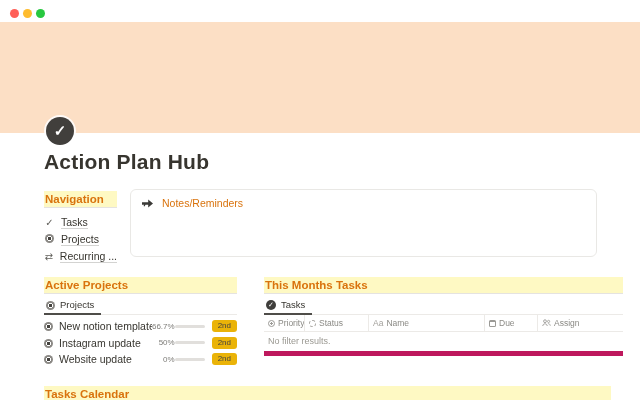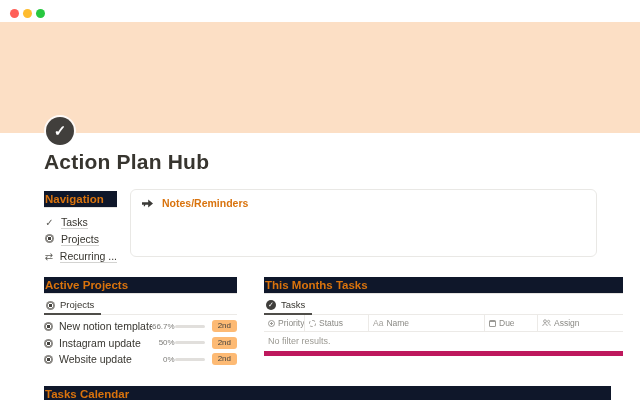--- a/index.html
+++ b/index.html
@@ -15,58 +15,58 @@
 
   
   .cover{position:absolute;top:22px;left:0;width:640px;height:111px;background:#fcdfc5;}
   .page-icon{position:absolute;left:46px;top:117px;width:28px;height:28px;border-radius:50%;
     background:#413f3c;box-shadow:0 0 0 2px rgba(255,255,255,.85);
     display:flex;align-items:center;justify-content:center;}
   .page-icon .chk{color:#fff;font-size:15px;font-weight:700;line-height:1;margin-top:-1px;}
   .page-title{position:absolute;left:44px;top:150px;margin:0;font-size:21px;font-weight:700;color:#37352f;letter-spacing:.2px;}
 
   
-  .section-heading{font-size:11.5px;font-weight:700;color:#d9730d;background:#0f172a;
+  .section-heading{font-size:11.5px;font-weight:700;color:#d9730d;background:#fef9c3;
     padding:2px 3px 2px 1px;border-bottom:1px solid #e5e3e0;box-sizing:border-box;white-space:nowrap;}
 
   
   .nav{position:absolute;left:44px;top:191px;width:73px;}
   .nav-items{margin-top:6px;}
   .nav-item{display:flex;align-items:center;gap:6px;height:17px;cursor:pointer;}
   .nav-item .nicon{color:#5f5e59;font-size:10px;width:11px;text-align:center;line-height:1;}
   .nav-item .nlabel{font-size:10.5px;color:#37352f;border-bottom:1px solid rgba(55,53,47,.22);white-space:nowrap;}
   .disc{display:inline-block;width:9px;height:9px;border-radius:50%;
     background:radial-gradient(circle,#44423e 0 1.5px,#ffffff 1.7px 2.6px,#8a8884 2.8px 100%);}
 
   
   .callout{position:absolute;left:130px;top:189px;width:467px;height:68px;background:#fff;
     border:1px solid #e9e8e5;border-radius:6px;box-sizing:border-box;padding:5px 10px;}
   .callout-title{display:flex;align-items:center;gap:8px;height:16px;}
   .callout-title svg{display:block;}
-  .callout-title .ctxt{font-size:10.5px;font-weight:700;color:#d9730d;}
+  .callout-title .ctxt{font-size:10.5px;font-weight:400;color:#d9730d;}
   .callout ul{margin:2px 0 0 30px;padding:0;}
   .callout li{font-size:10.5px;color:#37352f;line-height:18px;}
 
   
   .tab-row{display:flex;border-bottom:1px solid #eceae7;margin-top:4px;height:16px;}
   .tab{display:flex;align-items:center;gap:5px;padding:0 7px 2px 2px;border-bottom:2px solid #4f4d49;margin-bottom:-1px;cursor:pointer;}
   .tab .tlabel{font-size:9.5px;color:#37352f;font-weight:500;white-space:nowrap;}
   .check-circle{display:inline-flex;width:10px;height:10px;border-radius:50%;background:#3f3e3b;
     color:#fff;font-size:7px;align-items:center;justify-content:center;line-height:1;}
 
   
   .projects{position:absolute;left:44px;top:277px;width:193px;}
   .project-rows{margin-top:3px;}
   .project-row{display:flex;align-items:center;height:16.5px;}
   .project-row .pname{flex:1;font-size:10.5px;color:#37352f;margin-left:6px;white-space:nowrap;overflow:hidden;}
   .project-row .pname span{border-bottom:1px solid rgba(55,53,47,.18);}
   .pct{font-size:8px;color:#7d7c78;min-width:22px;text-align:right;margin-right:0;}
   .bar{width:30px;height:3px;border-radius:2px;background:#e1dfdc;margin-right:7px;overflow:hidden;}
   .fill{height:100%;border-radius:2px;background:#55534e;}
-  .badge{font-size:8px;color:#45433f;background:#fdba74;border-radius:3px;padding:2px 6px;line-height:1;}
+  .badge{font-size:8px;color:#45433f;background:#eab308;border-radius:3px;padding:2px 6px;line-height:1;}
 
   
   .tasks{position:absolute;left:264px;top:277px;width:359px;}
   .table-header{display:flex;border-bottom:1px solid #eceae7;height:16px;align-items:center;}
   .th{display:flex;align-items:center;gap:3px;font-size:8.5px;color:#8b8a85;padding-left:4px;
       box-sizing:border-box;height:100%;white-space:nowrap;overflow:hidden;}
   .th + .th{border-left:1px solid #eceae7;}
   .th-priority{width:40px;}.th-status{width:64px;align-items:center;}.th-name{width:116px;}.th-due{width:53px;}.th-assign{width:86px;}
   .aa{font-size:8.5px;color:#a3a19c;}
   .ring-dot{display:inline-block;width:7px;height:7px;border-radius:50%;border:1px solid #9b9a96;

